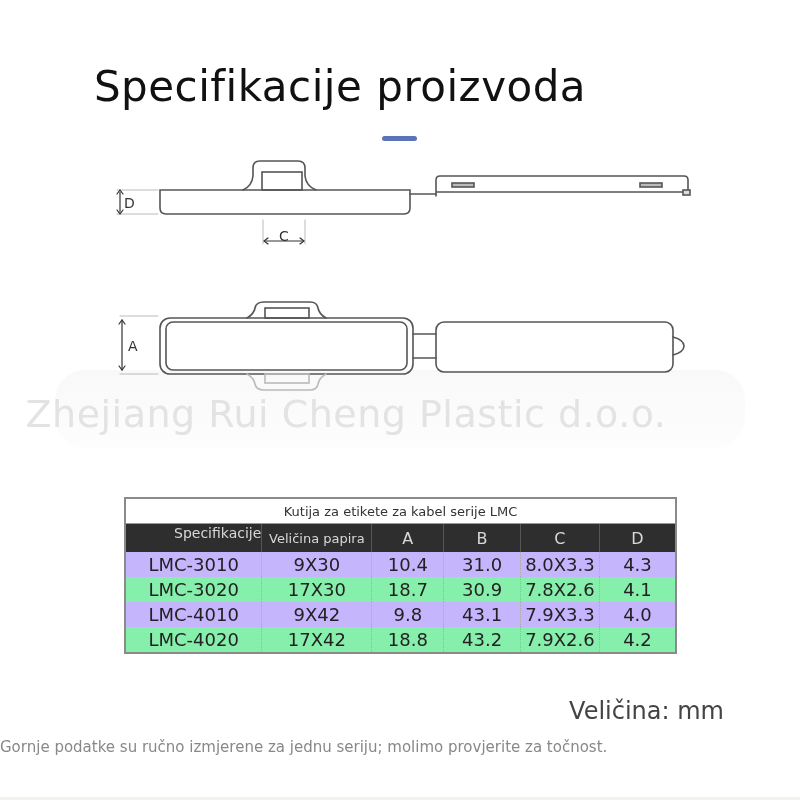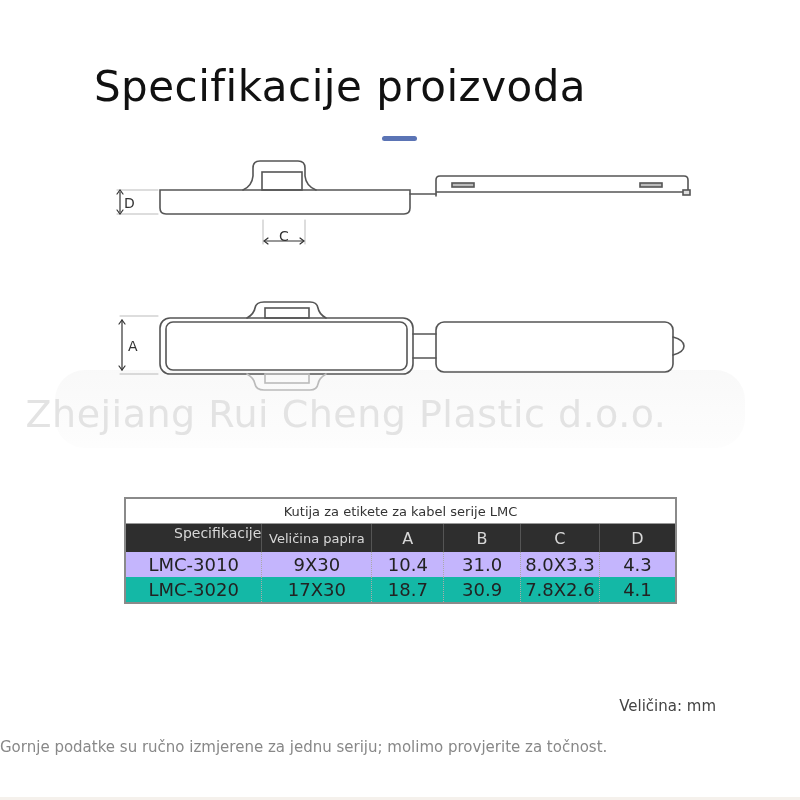--- a/index.html
+++ b/index.html
@@ -39,23 +39,23 @@
       height: 27px; background: #2e2e2e; color: #d8d8d8; font-weight: normal;
       font-size: 16px; border-right: 1px solid #555;
     }
     .head-row th.small { font-size: 13px; text-align: center; }
     .head-row th.spec-h { font-size: 14px; vertical-align: top; padding-top: 1px; padding-left: 48px; }
     .data-row td {
       height: 25px; font-size: 18px; color: #222; border-right: 1px dotted #aaa;
       font-weight: 500;
     }
     .data-row.odd td { background: #c4b5fd; }
-    .data-row.even td { background: #14b8a6; }
+    .data-row.even td { background: #86efac; }
     .unit {
-      position: absolute; right: 84px; top: 697px; font-size: 15px; color: #444;
+      position: absolute; right: 76px; top: 697px; font-size: 24px; color: #444;
     }
     .note {
       position: absolute; left: 0; top: 738px; width: 800px; 
       font-size: 15px; color: #888;
     }
     .bottom-line {
       position: absolute; left: 0; top: 797px; width: 800px; height: 3px; background: #f5f1ec;
     }
   </style>
 </head>
@@ -146,18 +146,34 @@
     <td>4.3</td>
   </tr>
   <tr class="data-row even">
     <td>LMC-3020</td>
     <td>17X30</td>
     <td>18.7</td>
     <td>30.9</td>
     <td>7.8X2.6</td>
     <td>4.1</td>
   </tr>
+  <tr class="data-row odd">
+    <td>LMC-4010</td>
+    <td>9X42</td>
+    <td>9.8</td>
+    <td>43.1</td>
+    <td>7.9X3.3</td>
+    <td>4.0</td>
+  </tr>
+  <tr class="data-row even">
+    <td>LMC-4020</td>
+    <td>17X42</td>
+    <td>18.8</td>
+    <td>43.2</td>
+    <td>7.9X2.6</td>
+    <td>4.2</td>
+  </tr>
 </tbody>
   </table>
 
 <div class="unit">Veličina: mm</div>
 <div class="note">Gornje podatke su ručno izmjerene za jednu seriju; molimo provjerite za točnost.</div>
 <div class="bottom-line"></div>
 
 </body></html>

